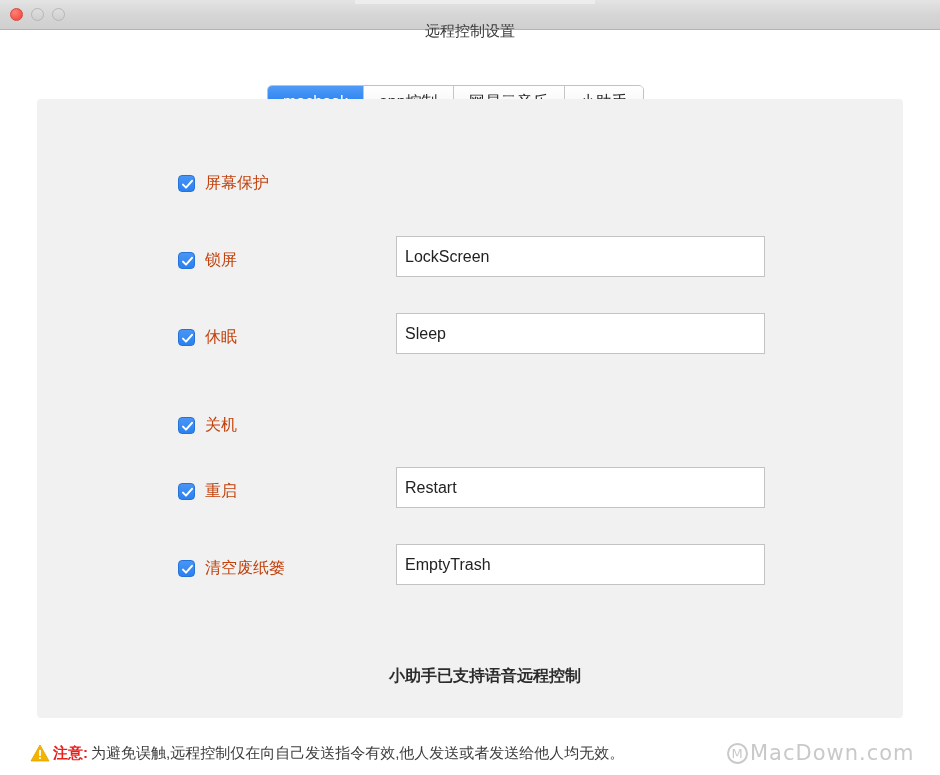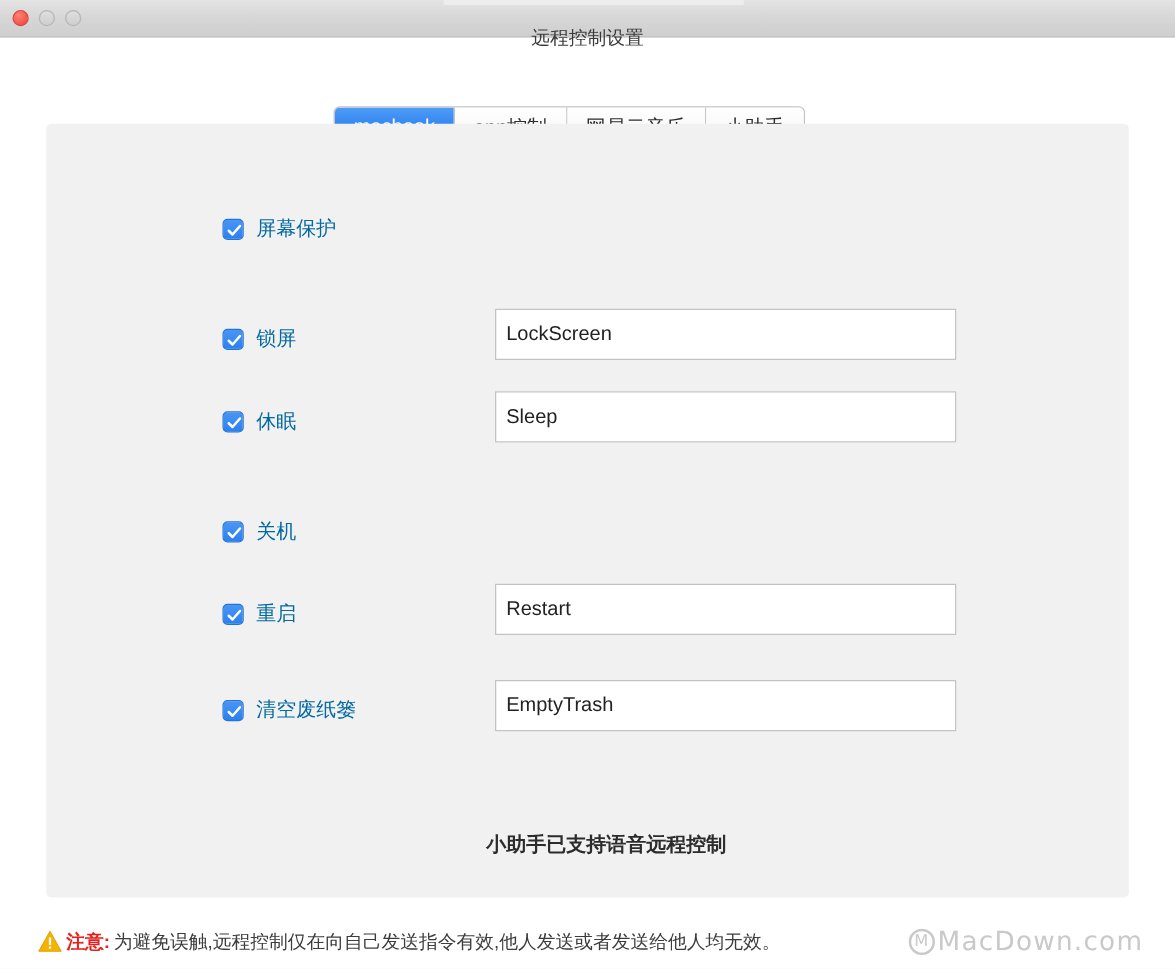--- a/index.html
+++ b/index.html
@@ -126,21 +126,21 @@
     box-sizing: border-box;
     position: relative;
     flex: 0 0 auto;
   }
   .checkbox svg {
     position: absolute;
     left: 2px; top: 2px;
   }
   .check-label {
     font-size: 16px;
-    color: #0369a1;
+    color: #c2410c;
     white-space: nowrap;
   }
   .textfield {
     position: absolute;
     left: 359px;
     top: 0;
     width: 369px;
     height: 41px;
     background: #ffffff;
     border: 1px solid #c3c3c3;
@@ -227,21 +227,21 @@
       <div class="check-wrap">
         <div class="checkbox">
           <svg width="13" height="13" viewBox="0 0 13 13">
               <path d="M2 6.6 L5 9.6 L11 2.8" stroke="#ffffff" stroke-width="2" fill="none" stroke-linecap="round" stroke-linejoin="round"></path>
             </svg>
         </div>
         <div class="check-label">屏幕保护</div>
       </div>
     </div>
 
-    <div class="row" style="top:148px">
+    <div class="row" style="top:137px">
       <div class="check-wrap">
         <div class="checkbox">
           <svg width="13" height="13" viewBox="0 0 13 13">
               <path d="M2 6.6 L5 9.6 L11 2.8" stroke="#ffffff" stroke-width="2" fill="none" stroke-linecap="round" stroke-linejoin="round"></path>
             </svg>
         </div>
         <div class="check-label">锁屏</div>
       </div>
       <div class="textfield">LockScreen</div>
     </div>

